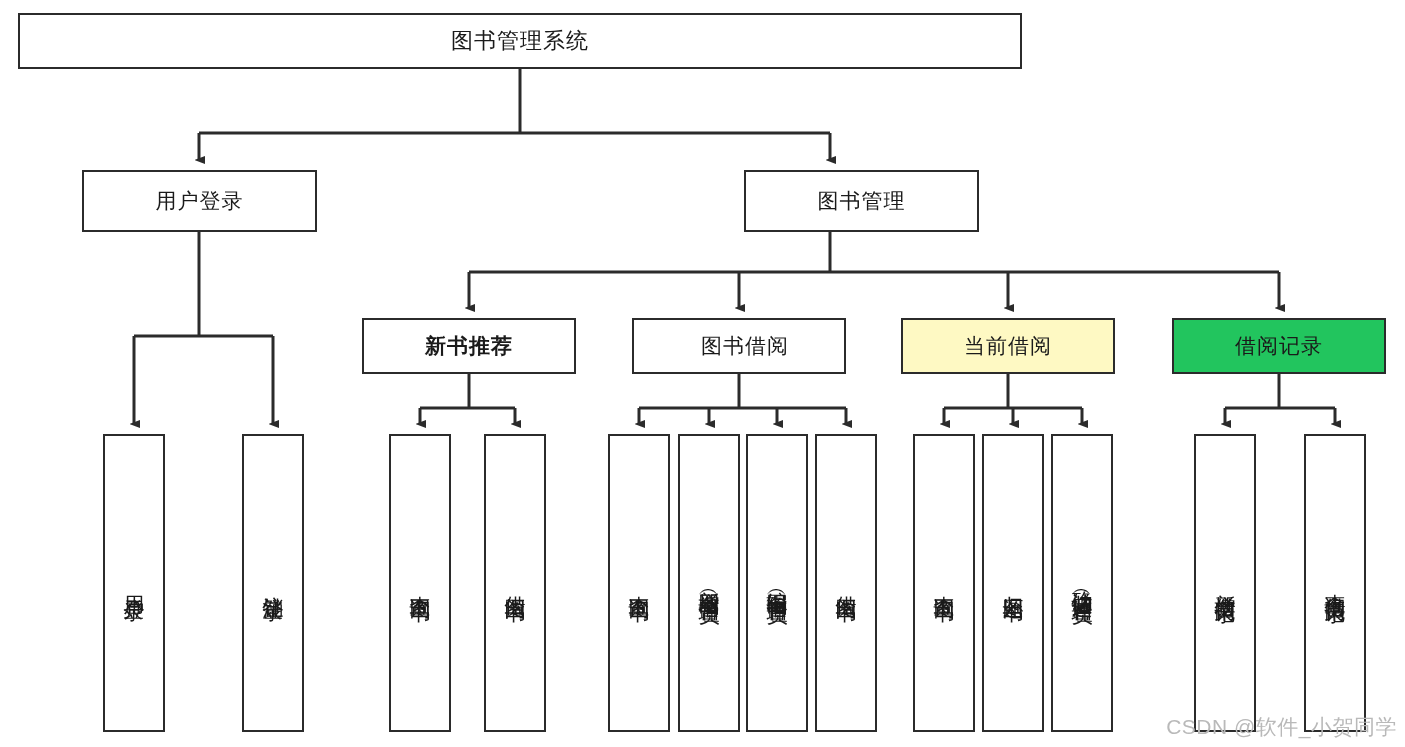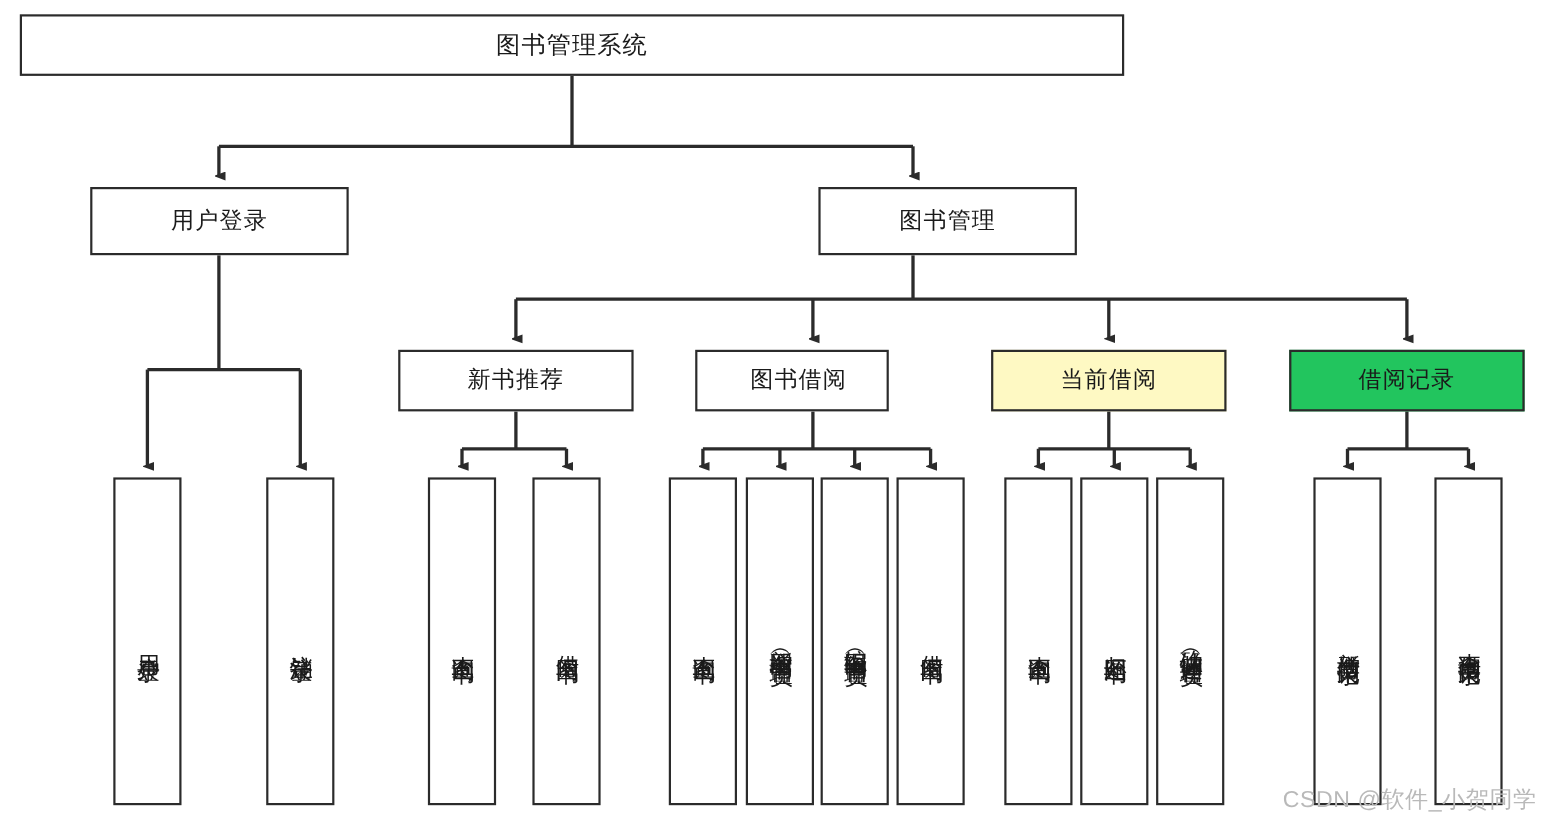--- a/index.html
+++ b/index.html
@@ -122,22 +122,22 @@
       <path d="M1225,408 L1225,424" marker-end="url(#arrow)"></path>
       <path d="M1335,408 L1335,424" marker-end="url(#arrow)"></path>
     </g>
   </svg>
 
   <div class="node h root" style="left: 18px; top: 13px; width: 1004px; height: 56px; border-color: rgb(43, 43, 43); background: rgb(255, 255, 255); color: rgb(26, 26, 26);">图书管理系统</div>
 
   <div class="node h" style="left: 82px; top: 170px; width: 235px; height: 62px; border-color: rgb(43, 43, 43); background: rgb(255, 255, 255); color: rgb(26, 26, 26);">用户登录</div>
   <div class="node h" style="left: 744px; top: 170px; width: 235px; height: 62px; border-color: rgb(43, 43, 43); background: rgb(255, 255, 255); color: rgb(26, 26, 26);">图书管理</div>
 
-  <div class="node h" style="left: 362px; top: 318px; width: 214px; height: 56px; border-color: rgb(43, 43, 43); background: rgb(255, 255, 255); color: rgb(26, 26, 26);">新书推荐</div>
-  <div class="node h" style="left: 632px; top: 318px; width: 176px; height: 56px; border-color: rgb(43, 43, 43); background: rgb(255, 255, 255); color: rgb(26, 26, 26); padding-left: 12px;">图书借阅</div>
+  <div class="node h" style="left: 362px; top: 318px; width: 214px; height: 56px; border-color: rgb(43, 43, 43); background: rgb(255, 255, 255); color: rgb(26, 26, 26); font-weight: bold;">新书推荐</div>
+  <div class="node h" style="left: 632px; top: 318px; width: 214px; height: 56px; border-color: rgb(43, 43, 43); background: rgb(255, 255, 255); color: rgb(26, 26, 26); padding-left: 12px;">图书借阅</div>
   <div class="node h" style="left: 901px; top: 318px; width: 214px; height: 56px; border-color: rgb(43, 43, 43); background: #fef9c3; color: rgb(26, 26, 26);">当前借阅</div>
   <div class="node h" style="left: 1172px; top: 318px; width: 214px; height: 56px; border-color: rgb(43, 43, 43); background: #22c55e; color: rgb(26, 26, 26);">借阅记录</div>
 
   <div class="node v" style="left: 103px; top: 434px; width: 62px; height: 298px; border-color: rgb(43, 43, 43); background: rgb(255, 255, 255); color: rgb(26, 26, 26);">
     <span class="vtext">用户登录</span>
   </div>
   <div class="node v" style="left: 242px; top: 434px; width: 62px; height: 298px; border-color: rgb(43, 43, 43); background: rgb(255, 255, 255); color: rgb(26, 26, 26);">
     <span class="vtext">注销登录</span>
   </div>
   <div class="node v" style="left: 389px; top: 434px; width: 62px; height: 298px; border-color: rgb(43, 43, 43); background: rgb(255, 255, 255); color: rgb(26, 26, 26);">

